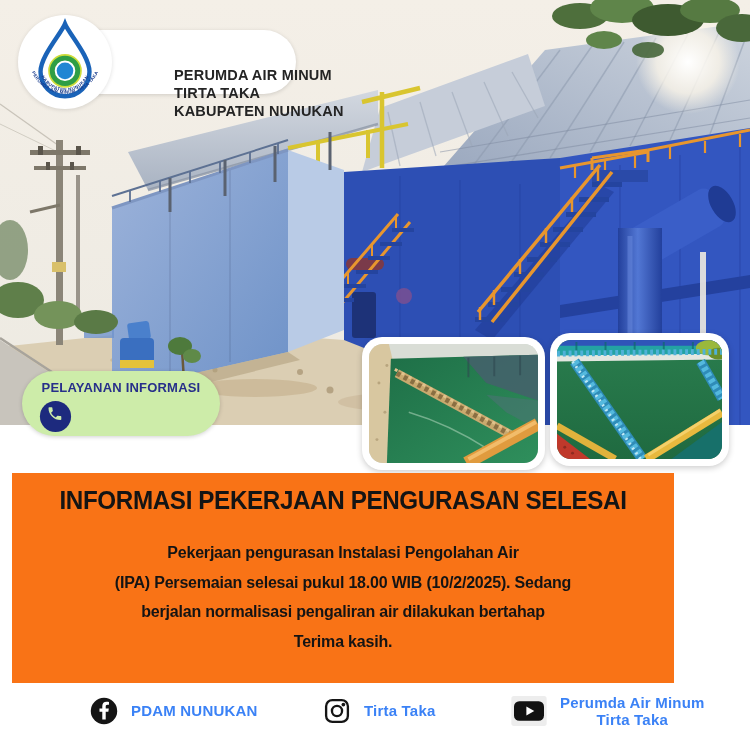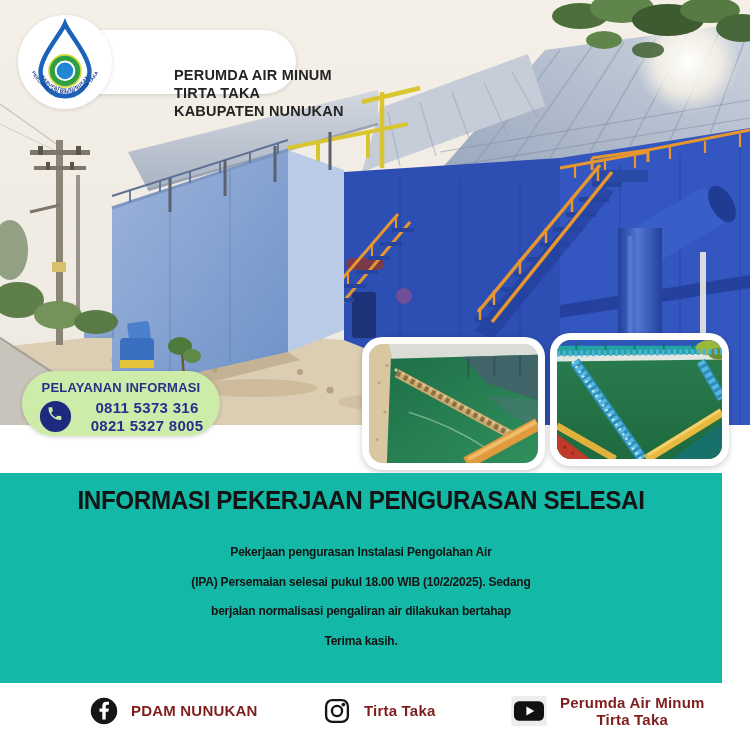--- a/index.html
+++ b/index.html
@@ -32,30 +32,30 @@
   
   .inset{position:absolute;background:#ffffff;border-radius:20px;padding:7px;
     box-shadow:0 2px 6px rgba(0,0,0,.2);}
   .inset svg{display:block;border-radius:14px;}
   .inset-left{left:362px;top:337px;width:169px;height:119px;}
   .inset-right{left:550px;top:333px;width:165px;height:119px;}
   .inset-left svg{width:169px;height:119px;}
   .inset-right svg{width:165px;height:119px;}
 
   
-  .band{position:absolute;left:0;top:473px;width:722px;height:210px;background:#14b8a6;}
+  .band{position:absolute;left:12px;top:473px;width:662px;height:210px;background:#f97316;}
   .ann-heading{margin-top:13px;text-align:center;font-size:25.5px;font-weight:800;
     color:#141414;letter-spacing:-.4px;transform:scaleX(.95);}
-  .ann-body{margin-top:23px;text-align:center;font-size:12px;font-weight:800;
+  .ann-body{margin-top:23px;text-align:center;font-size:16px;font-weight:800;
     color:#141414;line-height:29.5px;white-space:pre-line;letter-spacing:-.2px;}
 
   
   .footer{position:absolute;left:0;top:683px;width:750px;height:55px;background:#ffffff;}
   .social{position:absolute;display:flex;align-items:center;gap:13px;height:55px;top:0;}
-  .social-label{font-size:15px;font-weight:800;color:#7f1d1d;letter-spacing:.2px;}
+  .social-label{font-size:15px;font-weight:800;color:#3b82f6;letter-spacing:.2px;}
   .fb-group{left:90px;}
   .ig-group{left:323px;}
   .yt-group{left:511px;}
   .yt-label{text-align:center;white-space:pre-line;line-height:17px;}
   .icon-28{width:28px;height:28px;display:block;}
   .icon-yt{width:36px;height:30px;display:block;}
 </style>
 </head>
 <body>
 
@@ -275,24 +275,20 @@
     </svg>
   </div>
 
   <div class="info-badge">
     <div class="badge-title">PELAYANAN INFORMASI</div>
     <div class="phone-icon">
       <svg viewBox="0 0 36 36">
         <circle cx="18" cy="18" r="17" fill="#1d2a7e"></circle>
         <path d="M13.2 13.9c1.1 2.2 2.9 4 5.1 5.1l1.7-1.7c.21-.21.52-.28.79-.19.87.29 1.81.44 2.77.44.43 0 .78.35.78.78v2.71c0 .43-.35.78-.78.78-7.3 0-13.2-5.9-13.2-13.2 0-.43.35-.78.78-.78h2.72c.43 0 .78.35.78.78 0 .97.15 1.9.44 2.77.09.27.02.58-.2.79l-1.68 1.7z" fill="#cdeca9"></path>
       </svg>
-    </div>
-    <div class="phones">
-      <div>0811 5373 316</div>
-      <div>0821 5327 8005</div>
     </div>
   </div>
 
   <div class="inset inset-left">
     <svg viewBox="0 0 170 122" preserveAspectRatio="none">
       <defs>
         <linearGradient id="waterL" x1="0" y1="0" x2="1" y2="1">
           <stop offset="0" stop-color="#1e6f47"></stop>
             <stop offset="1" stop-color="#2f8f5c"></stop>
         </linearGradient>

